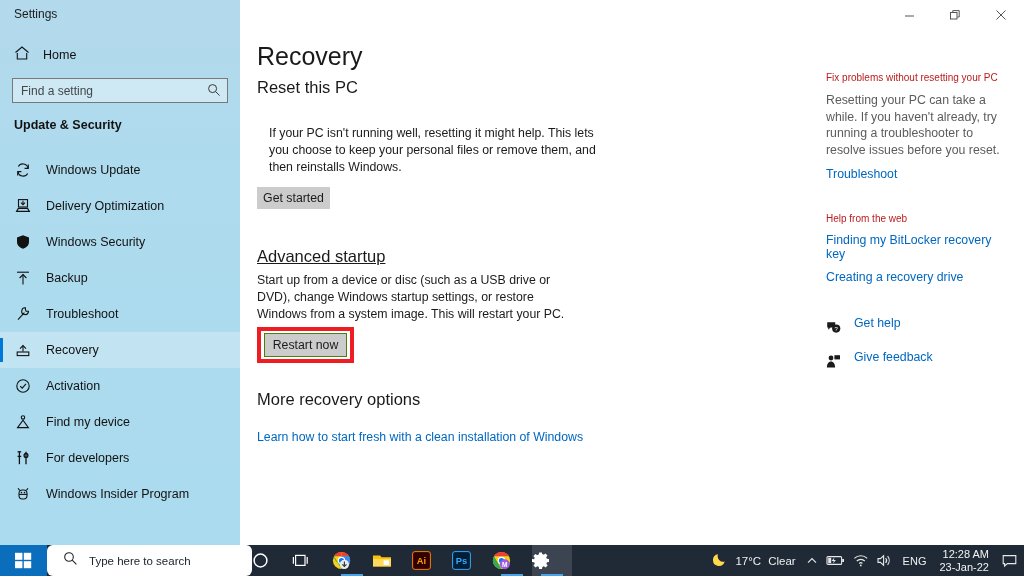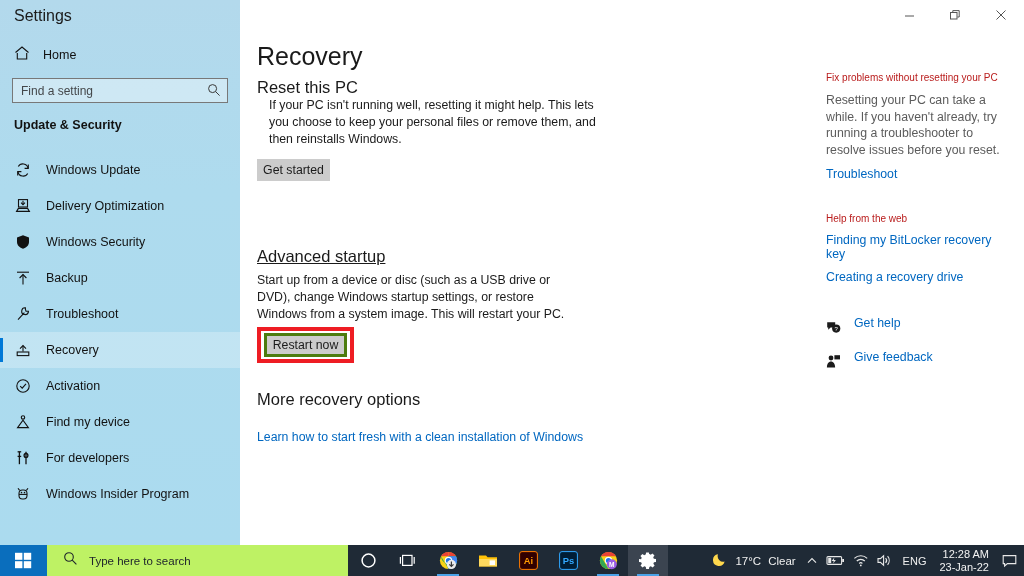--- a/index.html
+++ b/index.html
@@ -24,21 +24,21 @@
     color:#444; font-size:12px; line-height:1;
   }
   .winbtn svg { display:block; }
 
   
   .sidebar {
     position:absolute; left:0; top:0; width:240px; height:545px;
     background:linear-gradient(180deg,#b3d9ec 0%, #aedbee 35%, #abdbef 100%);
   }
   .app-title {
-    position:absolute; left:14px; top:7px; font-size:16px; color:#1b1b1b;
+    position:absolute; left:14px; top:7px; font-size:12px; color:#1b1b1b;
   }
   .home-row {
     position:absolute; left:0; top:43px; width:240px; height:24px;
     display:flex; align-items:center; padding-left:14px; gap:13px;
   }
   .home-row .label { font-size:12.5px; color:#111; }
   .search-wrap { position:absolute; left:12px; top:78px; width:216px; height:15px; }
   .search-input {
     width:216px; height:25px; border:1px solid #787878; background:rgba(255,255,255,0.38);
     font-family:"Liberation Sans", sans-serif; font-size:12px; color:#1b1b1b;
@@ -65,34 +65,34 @@
   .content { position:absolute; left:240px; top:30px; width:784px; height:515px; background:#fff; }
   .page-title { position:absolute; left:17px; top:12px; font-size:25px; color:#1a1a1a; font-weight:normal; }
   .sec-title { font-size:16.5px; color:#1a1a1a; font-weight:normal; }
   .body-text { font-size:12.3px; color:#1b1b1b; line-height:17px; }
   .btn {
     background:#cccccc; color:#1b1b1b; font-family:"Liberation Sans", sans-serif;
     font-size:12.3px; border:none; padding:0; height:22px; cursor:default;
   }
 
   .sec-reset { position:absolute; left:17px; top:48px; width:360px; }
-  .sec-reset .sec-title { display:block; margin-bottom:0; }
+  .sec-reset .sec-title { display:block; margin-bottom:28px; }
   .sec-reset .body-text { display:block; width:340px;margin-left:12px; }
   .btn-getstarted { margin-top:11px; width:73px; }
 
   .sec-adv { position:absolute; left:17px; top:217px; width:360px; }
   .sec-adv .sec-title { display:block; margin-bottom:6px;text-decoration:underline; }
   .sec-adv .body-text { display:block; width:330px; }
   .restart-hl {
     position:relative; margin-top:4px; width:97px; height:36px;
     border:4px solid #ee1d23; background:#ffffff;
     display:flex; align-items:center; justify-content:center;
   }
   .btn-restart {
-    width:83px; height:24px; background:#cccccc; border:3px solid #4d7c0f;
+    width:83px; height:24px; background:#cccccc; border:1px solid #4d7c0f;
   }
 
   .sec-more { position:absolute; left:17px; top:360px; width:400px; }
   .sec-more .sec-title { display:block; margin-bottom:18px; }
   .link { color:#0067c0; font-size:12.3px; text-decoration:none; cursor:default; display:inline-block; }
 
   
   .rail { position:absolute; left:586px; top:42px; width:180px; }
   .rail h3 { font-size:10px; font-weight:normal; color:#b91c1c; margin-bottom:9px; }
   .rail p { font-size:12.3px; color:#5c5c5c; line-height:16.5px; margin-bottom:9px; }
@@ -102,27 +102,27 @@
   .icon-link { display:flex; align-items:center; gap:13px; margin-bottom:11px; }
   .icon-link .ico { width:15px; display:flex; align-items:center; justify-content:center; color:#1b1b1b; }
 
   
   .taskbar {
     position:absolute; left:0; top:545px; width:1024px; height:31px;
     background:#1f2a36; display:flex; align-items:center;
   }
   .start-btn { width:47px; height:31px; background:#0a6ebd; display:flex; align-items:center; justify-content:center; }
   .tb-search {
-    width:301px; height:31px; background:#bef264; display:flex; align-items:center;
-    gap:11px; padding-left:16px;
+    width:205px; height:31px; background:#ffffff; display:flex; align-items:center;
+    gap:11px; padding-left:16px;border-radius:6px;
   }
   .tb-search .ph { font-size:11.5px; color:#20262c; }
   .tb-icons { display:flex; align-items:center; height:31px; }
   .tb-ico {
-    position:relative; width:40px; height:31px; display:flex; align-items:center; justify-content:center;
+    position:relative; width:40px; height:31px; display:flex; align-items:center; 
   }
   .tb-ico.active { background:#3b4450; }
   .tb-ico.active::after,
   .tb-ico.open::after {
     content:""; position:absolute; left:9px; bottom:0; width:22px; height:2px; background:#4aa3e8;
   }
   .tray {
     margin-left:auto; display:flex; align-items:center; height:31px;
     color:#eaeaea; font-size:11px; padding-right:2px;
   }

